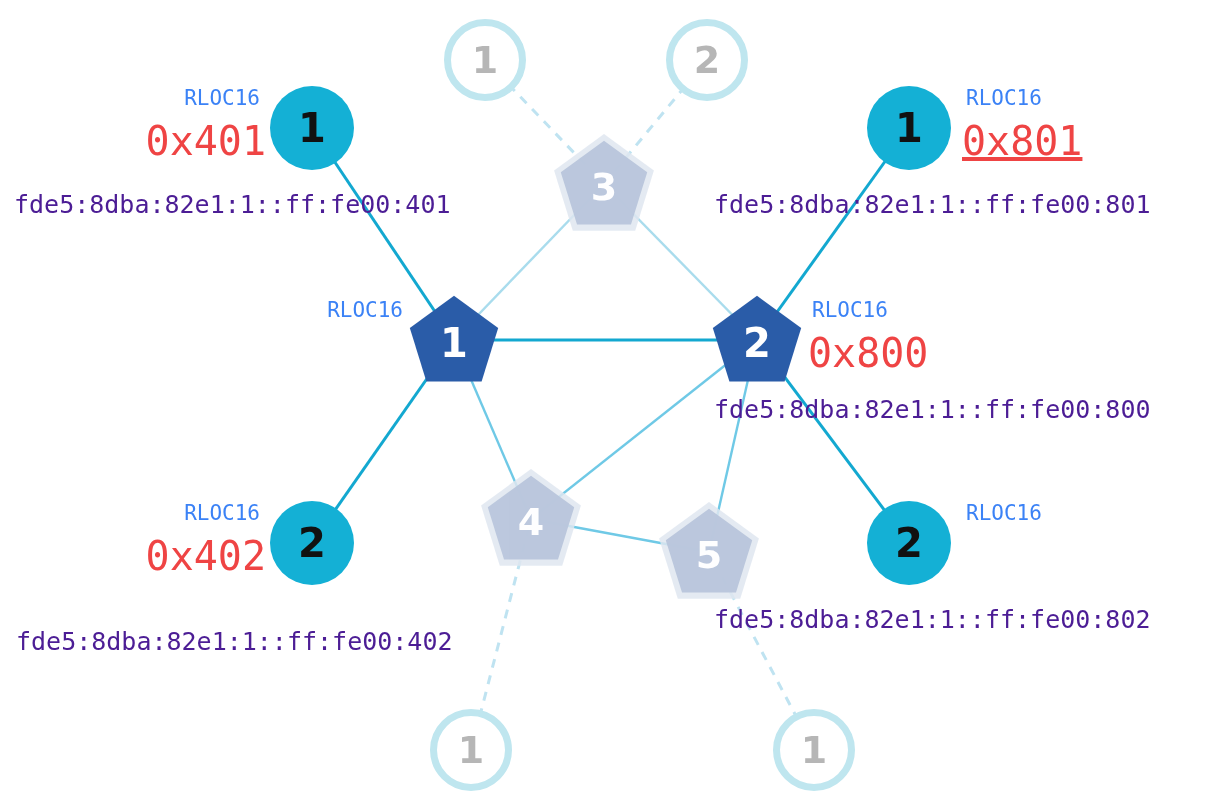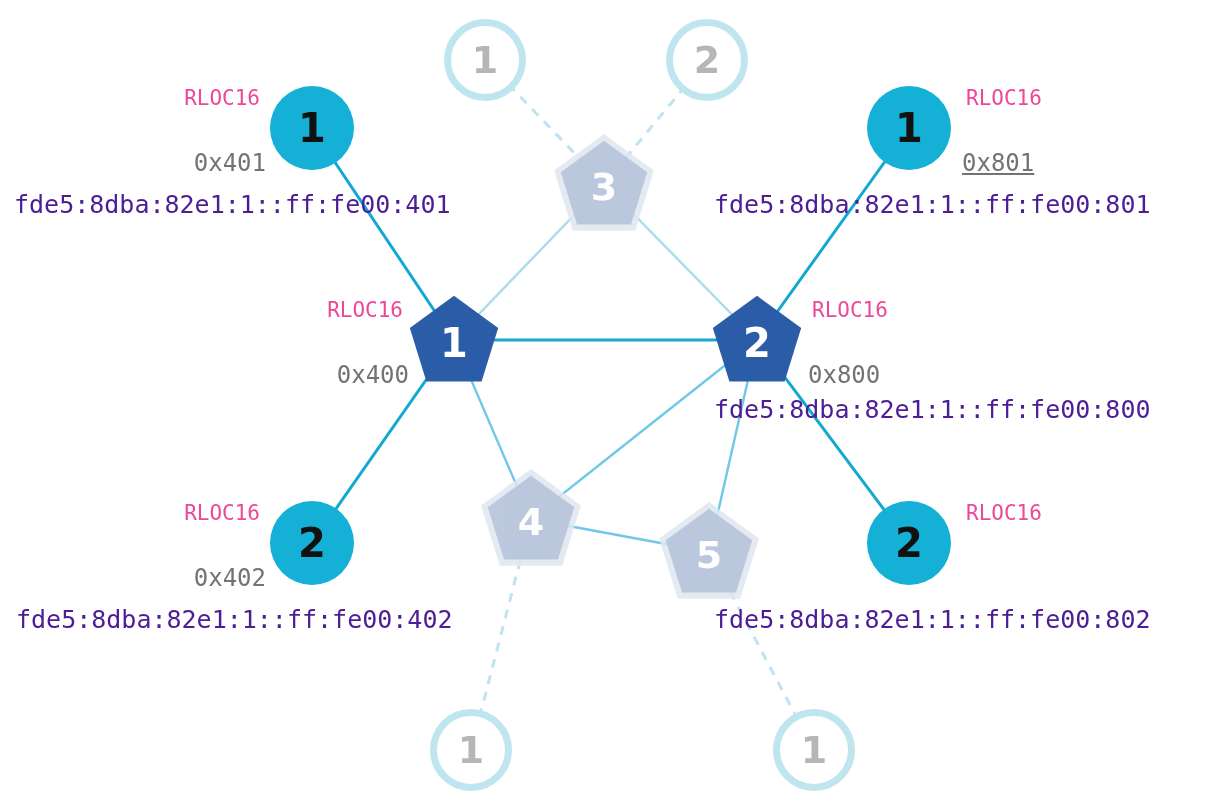--- a/index.html
+++ b/index.html
@@ -92,32 +92,31 @@
     background: #dfe6f0;
     clip-path: polygon(50% 2%, 98% 37%, 80% 95%, 20% 95%, 2% 37%);
     transform: translate(-50%, -50%);
     opacity: 0.85;
   }
   .rtr-off span { transform: translateY(3px); }
 
   
   .lbl {
     position: absolute;
-    color: #ec4899;
+    color: #3b82f6;
     white-space: nowrap;
   }
   .lbl-rloc-title {
     font-size: 21px;
     letter-spacing: 0px;
   }
   .lbl-rloc-val {
-    font-size: 24px;
-    color: #737373;
+    font-size: 40px;
+    color: #ef4444;
     letter-spacing: 0px;
-    margin-top: 31px;
   }
   .lbl-ip {
     font-size: 25px;
     color: #4c1d95;
     letter-spacing: 0px;
   }
   .ta-right { text-align: right; transform: translateX(-100%); }
   .ta-left  { text-align: left; }
 </style>
 </head>
@@ -195,25 +194,24 @@
   </div>
   <div class="node rtr" style="left:757px; top:340px;">
     <span>2</span>
   </div>
 
   <div class="lbl lbl-rloc-title ta-right" style="left:260px; top:86px;">RLOC16</div>
   <div class="lbl lbl-rloc-val ta-right" style="left:266px; top:118px;">0x401</div>
   <div class="lbl lbl-ip ta-left" style="left:14px; top:190px;">fde5:8dba:82e1:1::ff:fe00:401</div>
 
   <div class="lbl lbl-rloc-title ta-right" style="left:403px; top:298px;">RLOC16</div>
-  <div class="lbl lbl-rloc-val ta-right" style="left:409px; top:330px;">0x400</div>
 
   <div class="lbl lbl-rloc-title ta-right" style="left:260px; top:501px;">RLOC16</div>
   <div class="lbl lbl-rloc-val ta-right" style="left:266px; top:533px;">0x402</div>
-  <div class="lbl lbl-ip ta-left" style="left:16px; top:605px;">fde5:8dba:82e1:1::ff:fe00:402</div>
+  <div class="lbl lbl-ip ta-left" style="left:16px; top:627px;">fde5:8dba:82e1:1::ff:fe00:402</div>
 
   <div class="lbl lbl-rloc-title ta-left" style="left:966px; top:86px;">RLOC16</div>
   <div class="lbl lbl-rloc-val ta-left" style="left:962px; top:118px;text-decoration:underline;">0x801</div>
   <div class="lbl lbl-ip ta-left" style="left:714px; top:190px;">fde5:8dba:82e1:1::ff:fe00:801</div>
 
   <div class="lbl lbl-rloc-title ta-left" style="left:812px; top:298px;">RLOC16</div>
   <div class="lbl lbl-rloc-val ta-left" style="left:808px; top:330px;">0x800</div>
   <div class="lbl lbl-ip ta-left" style="left:714px; top:395px;">fde5:8dba:82e1:1::ff:fe00:800</div>
 
   <div class="lbl lbl-rloc-title ta-left" style="left:966px; top:501px;">RLOC16</div>

